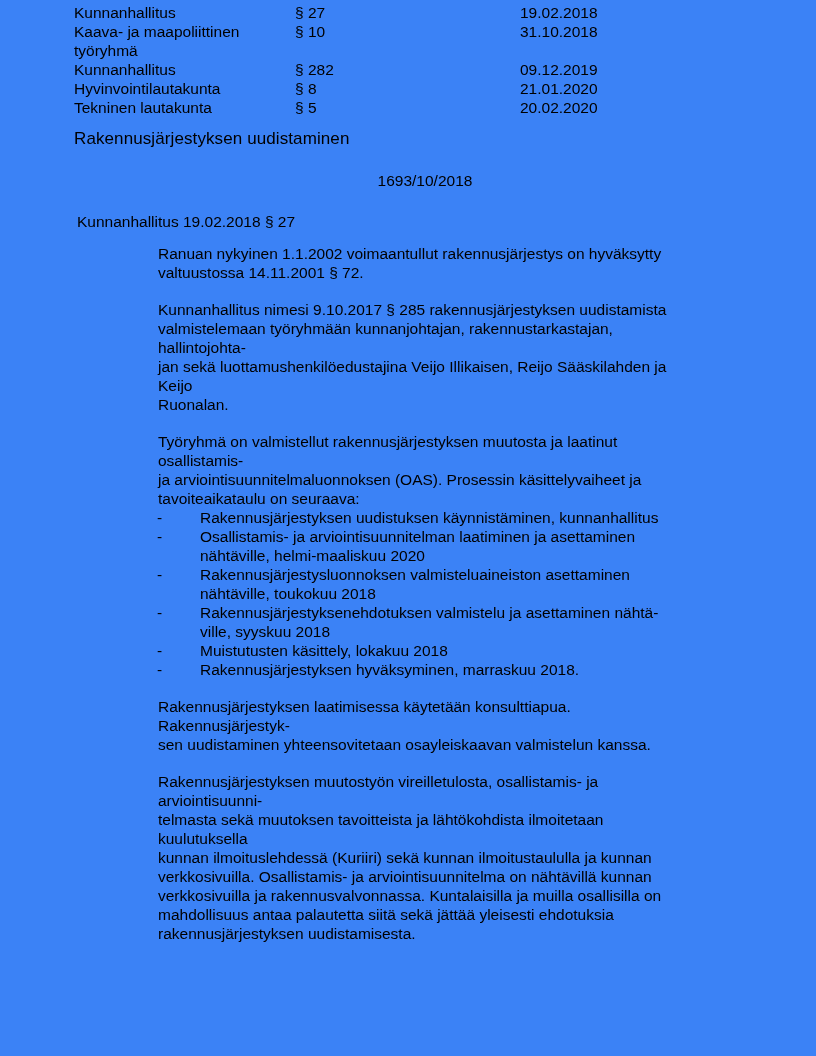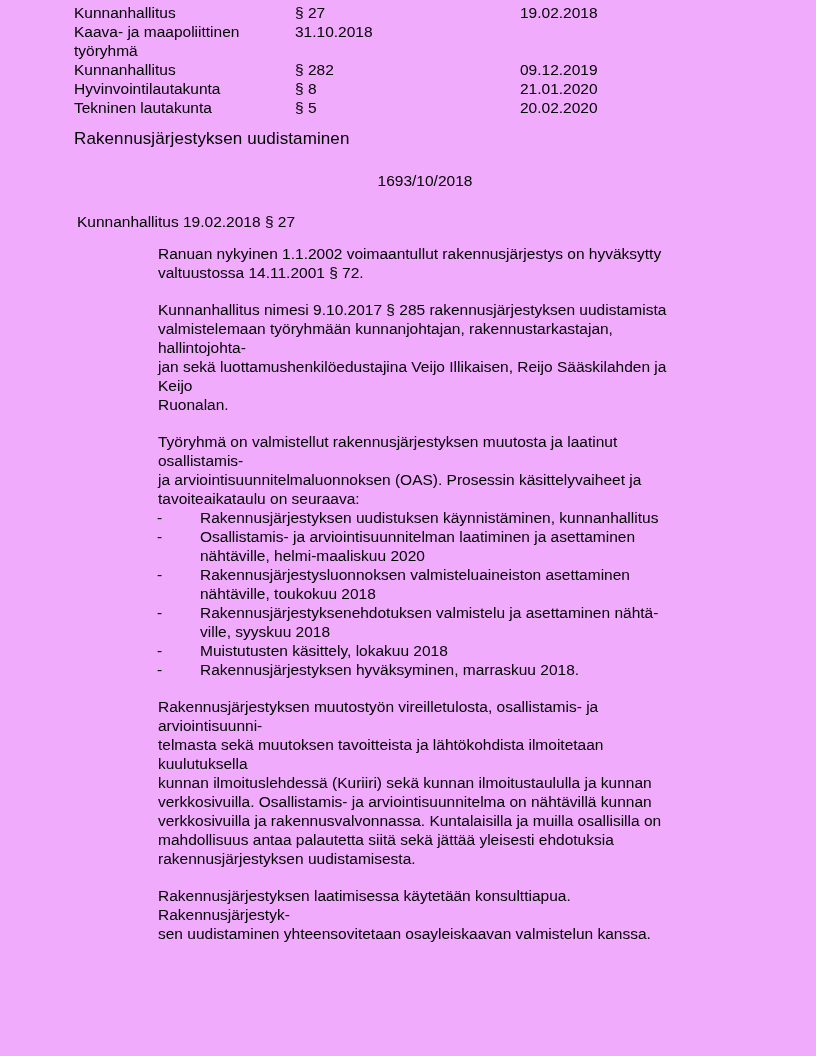--- a/index.html
+++ b/index.html
@@ -6,21 +6,21 @@
     margin: 0;
     padding: 0;
     background: #ffffff;
     color: #000000;
     font-family: "Liberation Sans", "DejaVu Sans", sans-serif;
   }
   .page {
     position: relative;
     width: 816px;
     height: 1056px;
-    background: #f0abfc;
+    background: #3b82f6;
     box-sizing: border-box;
     padding: 3px 40px 0 74px;
     overflow: hidden;
     font-size: 15.5px;
     line-height: 19px;
   }
   
   .doc-table {
     margin-bottom: 12px;
   }
@@ -75,20 +75,21 @@
 
   <div class="doc-table">
     <div class="tr">
       <div class="td">Kunnanhallitus</div>
       <div class="td">§ 27</div>
       <div class="td">19.02.2018</div>
     </div>
     <div class="tr">
       <div class="td">Kaava- ja maapoliittinen
 työryhmä</div>
+      <div class="td">§ 10</div>
       <div class="td">31.10.2018</div>
     </div>
     <div class="tr">
       <div class="td">Kunnanhallitus</div>
       <div class="td">§ 282</div>
       <div class="td">09.12.2019</div>
     </div>
     <div class="tr">
       <div class="td">Hyvinvointilautakunta</div>
       <div class="td">§ 8</div>
@@ -141,25 +142,25 @@
       <div class="bullet">
         <span class="dash">-</span>
         <span class="btext">Muistutusten käsittely, lokakuu 2018</span>
       </div>
       <div class="bullet">
         <span class="dash">-</span>
         <span class="btext">Rakennusjärjestyksen hyväksyminen, marraskuu 2018.</span>
       </div>
     </div>
 
+    <p class="para">Rakennusjärjestyksen laatimisessa käytetään konsulttiapua. Rakennusjärjestyk-
+sen uudistaminen yhteensovitetaan osayleiskaavan valmistelun kanssa.</p>
     <p class="para">Rakennusjärjestyksen muutostyön vireilletulosta, osallistamis- ja arviointisuunni-
 telmasta sekä muutoksen tavoitteista ja lähtökohdista ilmoitetaan kuulutuksella
 kunnan ilmoituslehdessä (Kuriiri) sekä kunnan ilmoitustaululla ja kunnan
 verkkosivuilla. Osallistamis- ja arviointisuunnitelma on nähtävillä kunnan
 verkkosivuilla ja rakennusvalvonnassa. Kuntalaisilla ja muilla osallisilla on
 mahdollisuus antaa palautetta siitä sekä jättää yleisesti ehdotuksia
 rakennusjärjestyksen uudistamisesta.</p>
-    <p class="para">Rakennusjärjestyksen laatimisessa käytetään konsulttiapua. Rakennusjärjestyk-
-sen uudistaminen yhteensovitetaan osayleiskaavan valmistelun kanssa.</p>
 
   </div>
 
 </div>
 
 </body></html>

